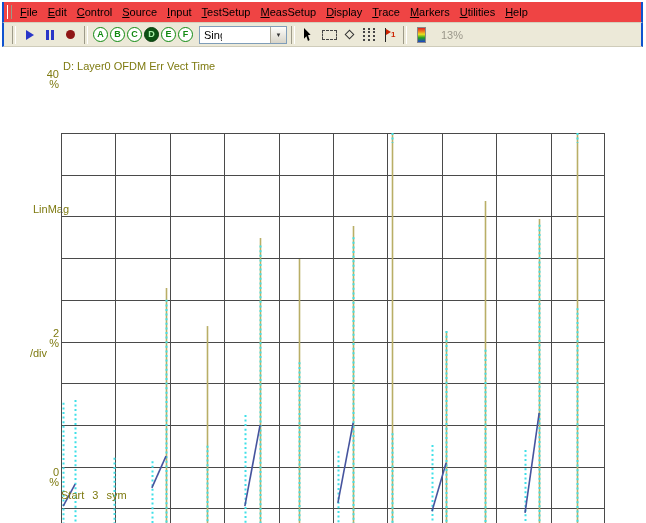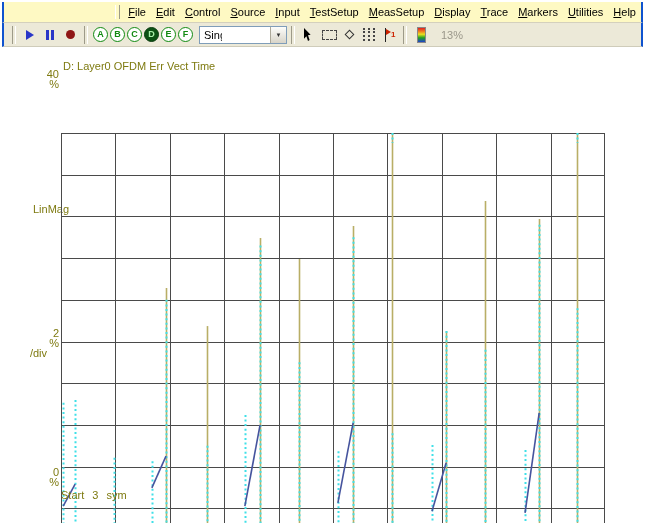--- a/index.html
+++ b/index.html
@@ -18,22 +18,22 @@
     white-space:nowrap;flex:1;}
   .winbtns{display:flex;gap:2px;flex:none;}
   .wbtn{width:15px;height:13px;border-radius:3px;border:1px solid #fff;box-sizing:border-box;
     display:flex;align-items:center;justify-content:center;
     background:linear-gradient(180deg,#7ba6ef 0%,#2d62cc 45%,#1a46a8 100%);}
   .wbtn.close{background:linear-gradient(180deg,#f0a184 0%,#dd5038 45%,#b22b10 100%);}
   .minbar{width:6px;height:2px;background:#fff;margin-top:6px;}
   .maxbox{width:7px;height:6px;border:1px solid #fff;border-top-width:2px;box-sizing:border-box;}
   .closex{color:#fff;font-size:10px;font-weight:bold;line-height:11px;}
   
-  .menubar{height:20px;background:#fef9c3;border-bottom:1px solid #d4d0bd;display:flex;
-    align-items:center;padding-left:2px;border-left:2px solid #0f53cf;border-right:2px solid #0f53cf;justify-content:flex-end;}
+  .menubar{height:20px;background:#ef4444;border-bottom:1px solid #d4d0bd;display:flex;
+    align-items:center;padding-left:2px;border-left:2px solid #0f53cf;border-right:2px solid #0f53cf;}
   .gripper{width:3px;height:14px;margin:0 3px 0 1px;border-left:1px solid #fff;
     border-right:1px solid #9d9a88;}
   .menu-item{font-size:11px;color:#000;padding:2px 5px;white-space:nowrap;}
   .menu-item u{text-decoration:underline;}
   
   .toolbar{height:23px;background:#ece9d8;display:flex;align-items:center;padding-left:4px;
     border-left:2px solid #0f53cf;border-right:2px solid #0f53cf;border-bottom:1px solid #cfccba;}
   .sep{width:2px;height:18px;border-left:1px solid #9d9a88;border-right:1px solid #fff;margin:0 4px;}
   .tbtn{width:20px;height:19px;display:flex;align-items:center;justify-content:center;flex:none;}
   .play{width:0;height:0;border-left:8px solid #2a36c8;border-top:5px solid transparent;

